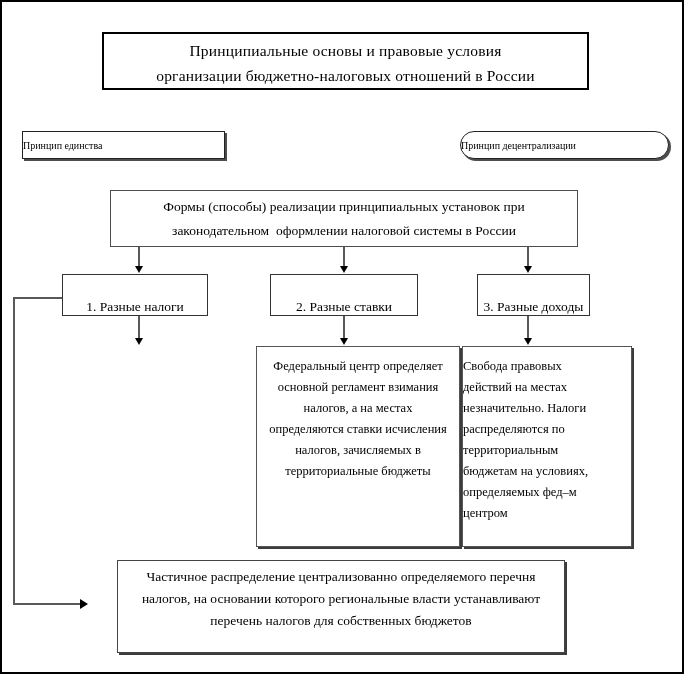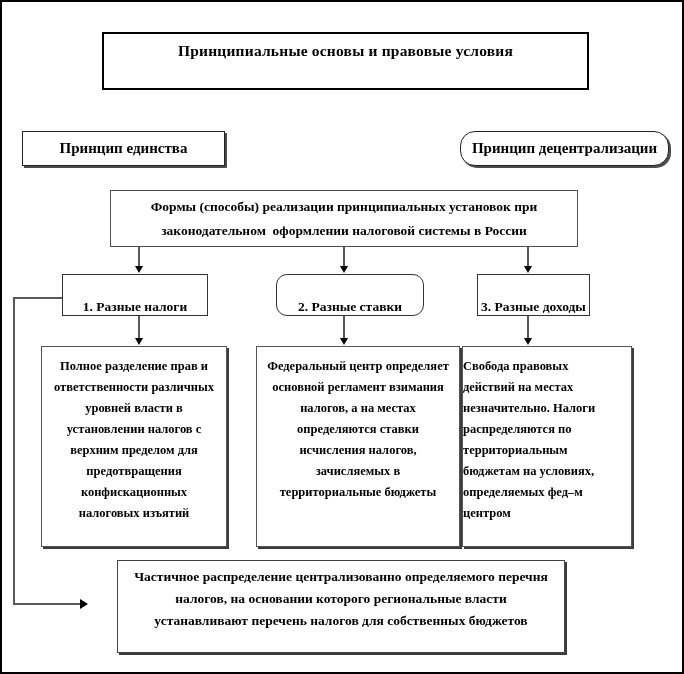--- a/index.html
+++ b/index.html
@@ -3,55 +3,55 @@
 <meta charset="utf-8">
 <style>
   html,body{margin:0;padding:0;background:#fff;}
   *{box-sizing:border-box;}
   .stage{
     position:relative;
     width:684px;height:674px;
     background:#fff;
     border:2px solid #000;
     font-family:"Liberation Serif","DejaVu Serif",serif;
-    font-weight:bold;
+    font-weight:normal;
     color:#000;
     overflow:hidden;
   }
   .box{position:absolute;background:#fff;}
   .center{text-align:center;}
   .title-box{
     left:100px;top:30px;width:487px;height:58px;
     border:2px solid #000;
     padding-top:4px;
   }
   .title-line{white-space:pre;font-size:15.5px;line-height:25px;letter-spacing:0.2px;}
   .principle{
-    top:129px;height:35px;
+    top:129px;height:28px;
     border:1px solid #222;
     box-shadow:2px 2px 0 #4d4d4d;
-    display:flex;align-items:center;justify-content:center;
-    font-size:15px;
+    display:flex;align-items:center;justify-content:flex-start;
+    font-size:10px;
   }
   .principle-left{left:20px;width:203px;}
   .principle-right{left:458px;width:209px;border-radius:15px;}
   .forms-box{
     left:108px;top:188px;width:468px;height:57px;
     border:1px solid #4d4d4d;
     padding-top:4px;
   }
   .forms-line{white-space:pre;font-size:13.5px;line-height:24px;}
   .branch{
     top:272px;height:42px;
     border:1px solid #333;
     display:flex;align-items:flex-end;justify-content:center;
     font-size:13.5px;
   }
   .branch-1{left:60px;width:146px;}
-  .branch-2{left:274px;width:148px;border-radius:11px;}
+  .branch-2{left:268px;width:148px;}
   .branch-3{left:475px;width:113px;}
   .desc{
     top:344px;height:201px;
     border:1px solid #555;
     box-shadow:2px 2px 0 #3c3c3c;
     font-size:12.5px;line-height:21px;
     padding:9px 8px 0 8px;
   }
   .desc-1{left:39px;width:186px;text-align:center;}
   .desc-2{left:254px;width:204px;text-align:center;}
@@ -79,20 +79,21 @@
     border-left:8px solid #000;
   }
 </style>
 </head>
 <body>
 
 <div class="stage">
 
   <div class="box title-box center">
     <div class="title-line">Принципиальные основы и правовые условия</div>
+    <div class="title-line">организации бюджетно-налоговых отношений в России</div>
   </div>
 
   <div class="box principle principle-left">
     <span>Принцип единства</span>
   </div>
   <div class="box principle principle-right">
     <span>Принцип децентрализации</span>
   </div>
 
   <div class="box forms-box center">
@@ -117,23 +118,20 @@
     <span>3. Разные доходы</span>
   </div>
 
   <div class="vline" style="left:136px;top:314px;height:23px;"></div>
   <div class="arrow-down" style="left:133px;top:336px;"></div>
   <div class="vline" style="left:341px;top:314px;height:23px;"></div>
   <div class="arrow-down" style="left:338px;top:336px;"></div>
   <div class="vline" style="left:525px;top:314px;height:23px;"></div>
   <div class="arrow-down" style="left:522px;top:336px;"></div>
 
-  <div class="box desc desc-1">
-    <span>Полное разделение прав и ответственности различных уровней власти в установлении налогов с верхним пределом для предотвращения конфискационных налоговых изъятий</span>
-  </div>
   <div class="box desc desc-2">
     <span>Федеральный центр определяет основной регламент взимания налогов, а на местах определяются ставки исчисления налогов, зачисляемых в территориальные бюджеты</span>
   </div>
   <div class="box desc desc-3">
     <span>Свобода правовых действий на местах незначительно. Налоги распределяются по территориальным бюджетам на условиях, определяемых фед–м центром</span>
   </div>
 
   <div class="hline" style="left:11px;top:295px;width:49px;"></div>
   <div class="vline" style="left:11px;top:295px;height:308px;"></div>
   <div class="hline" style="left:11px;top:601px;width:68px;"></div>

